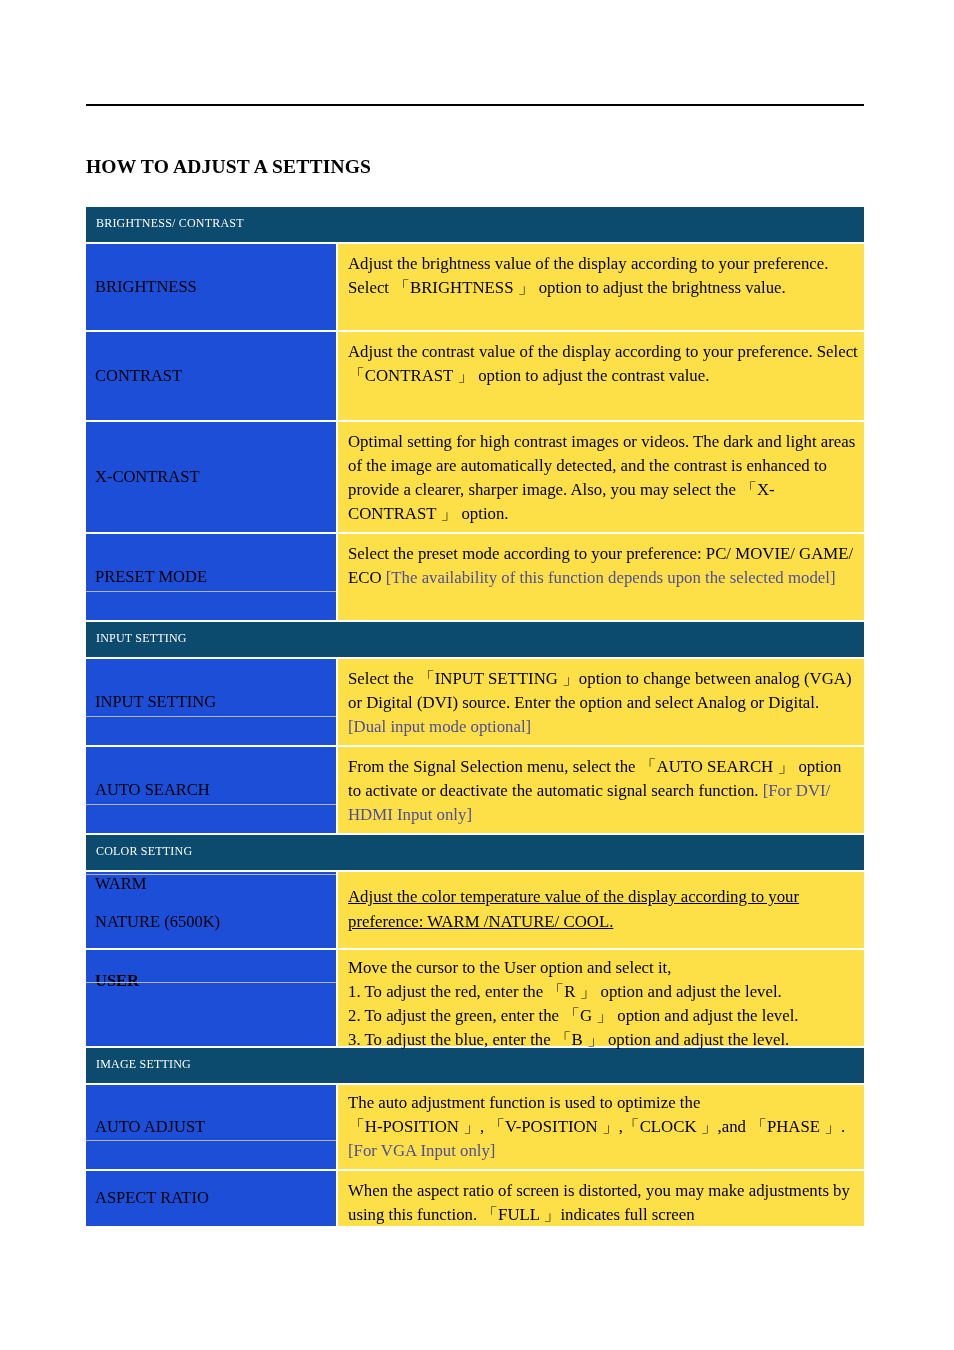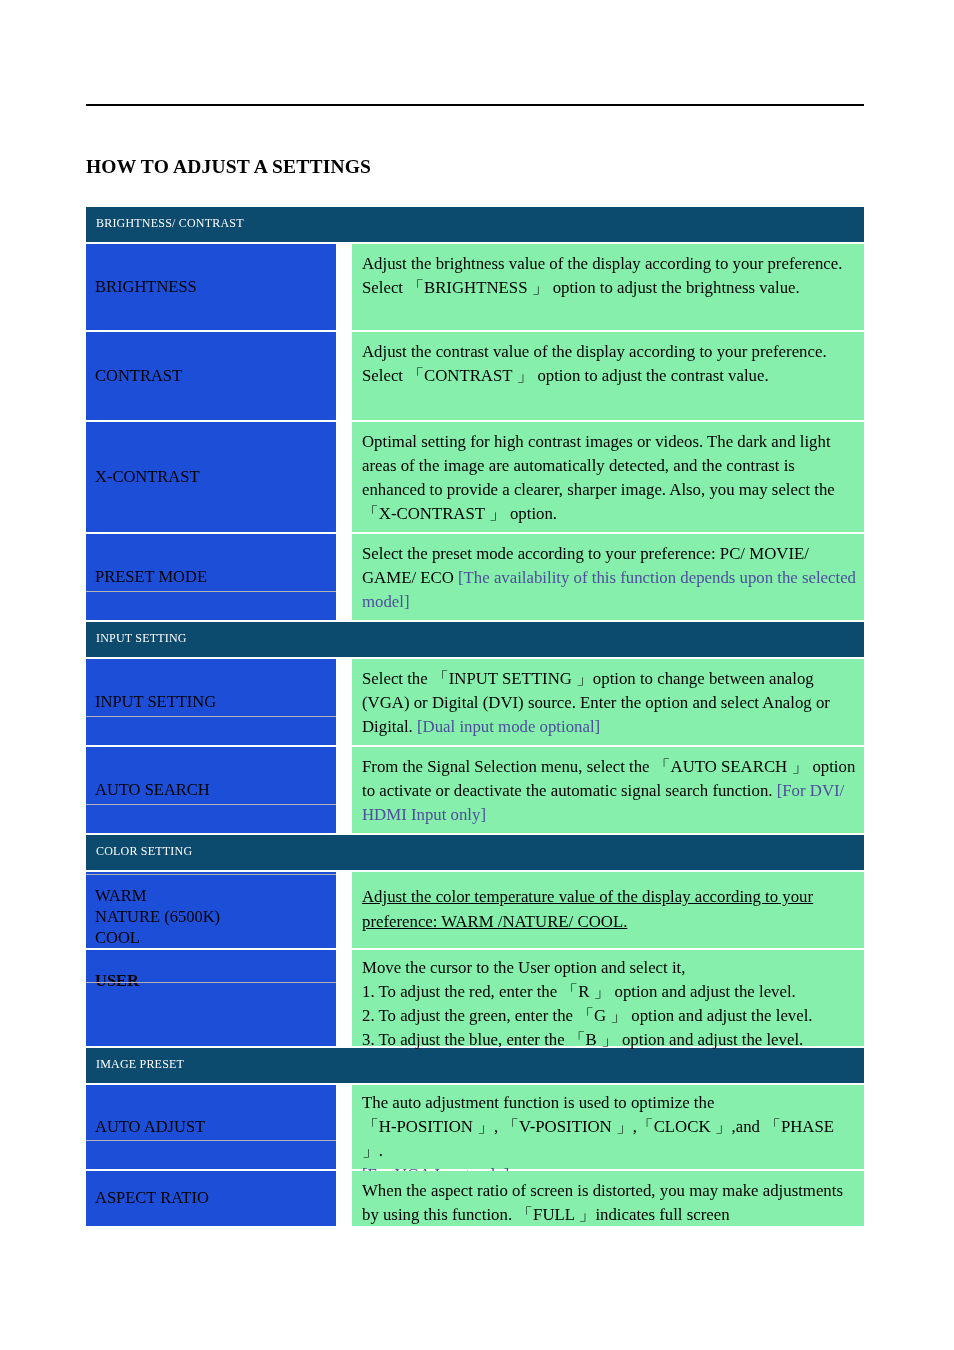--- a/index.html
+++ b/index.html
@@ -81,27 +81,27 @@
     display: flex;
     flex-direction: column;
     justify-content: center;
     position: relative;
     overflow: hidden;
   }
   .cell-label .lbl-line { line-height: 1.26; }
 
   .cell-desc {
     flex: 1 1 auto;
-    background: #86efac;
+    background: #fde047;
     color: #000000;
     font-size: 16.8px;
     line-height: 1.43;
     box-sizing: border-box;
     padding: 8px 6px 9px 10px;
-    margin-left: 16px;
+    margin-left: 2px;
   }
 
   .note { color: #4e4e9c; }
 
   
   .cell-label.div-below::after,
   .cell-label.div-above::before {
     content: "";
     position: absolute;
     left: 0;
@@ -117,21 +117,21 @@
     position: absolute;
     left: 0;
     right: 0;
     top: 2px;
     height: 1px;
     background: #b3b3b3;
   }
 
   
   .cell-label.align-low { padding-bottom: 34px; font-weight: bold; }
-  .cell-label.align-top { justify-content: space-between; padding-top: 14px; }
+  .cell-label.align-top { justify-content: space-between; padding-top: 2px; gap: 17px; }
 </style>
 </head>
 <body>
 
 <div class="page">
 
   <div class="top-rule"></div>
 
   <h1 class="page-title">HOW TO ADJUST A SETTINGS</h1>
 
@@ -213,21 +213,21 @@
         <span class="lbl-line">USER</span>
       </div>
       <div class="cell-desc" style="height:96px;padding-top:6px;">
         <div>Move the cursor to the User option and select it,</div>
         <div>1. To adjust the red, enter the 「R 」 option and adjust the level.</div>
         <div>2. To adjust the green, enter the 「G 」 option and adjust the level.</div>
         <div>3. To adjust the blue, enter the 「B 」 option and adjust the level.</div>
       </div>
     </div>
 
-    <div class="section-band">IMAGE PRESET</div>
+    <div class="section-band">IMAGE SETTING</div>
 
     <div class="row">
       <div class="cell-label div-below" style="height:84px">
         <span class="lbl-line">AUTO ADJUST</span>
       </div>
       <div class="cell-desc" style="height:84px;padding-top:6px;">
         <div>The auto adjustment function is used to optimize the</div>
         <div>「H-POSITION 」, 「V-POSITION 」,「CLOCK 」,and 「PHASE 」.</div>
         <div class="note">[For VGA Input only]</div>
       </div>

